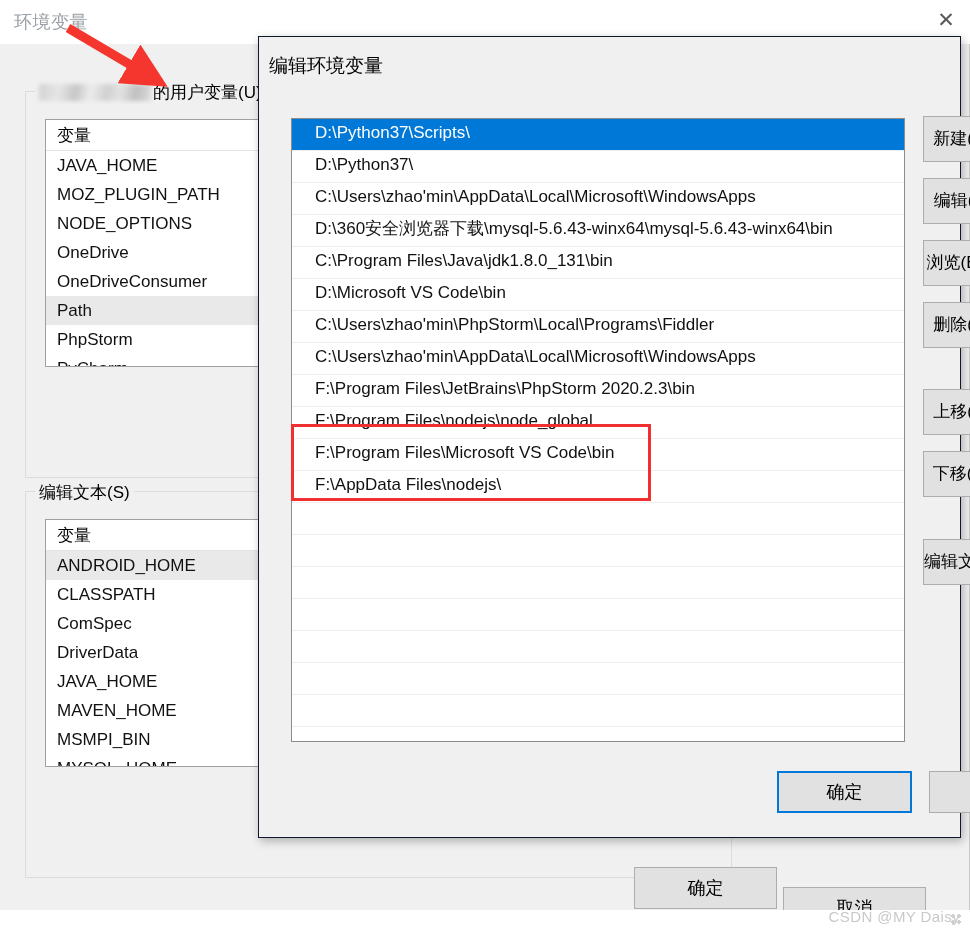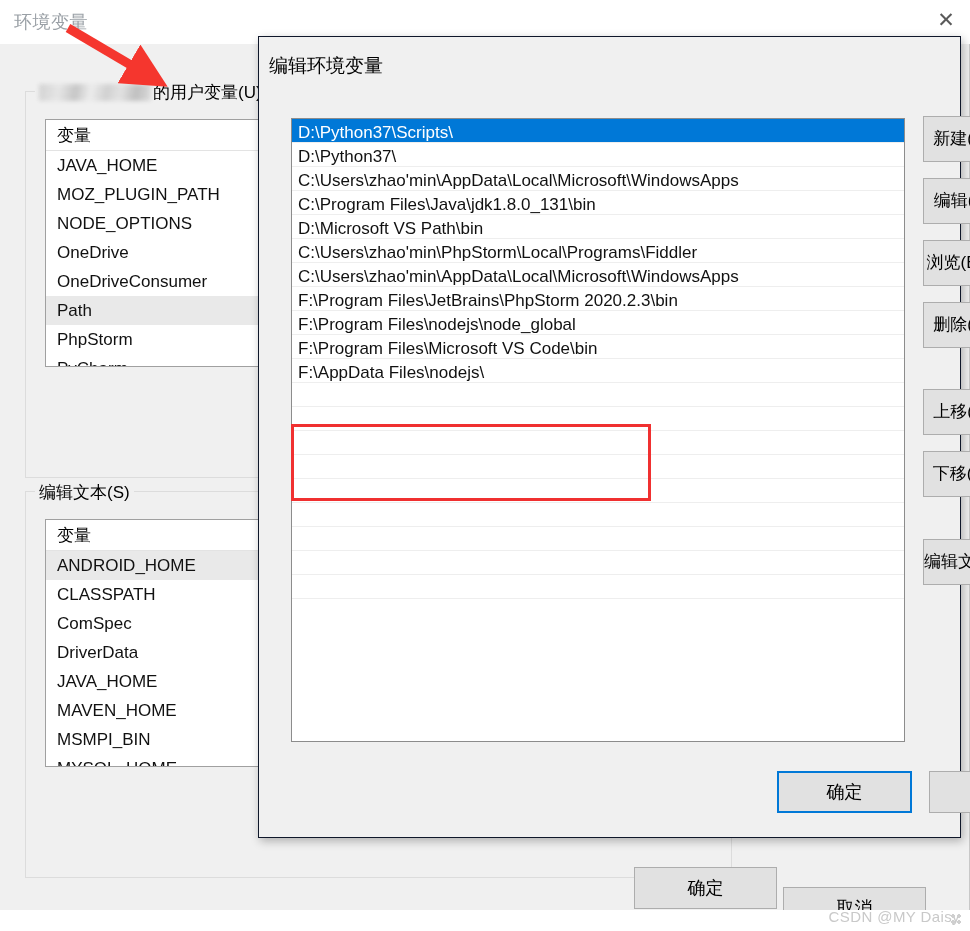--- a/index.html
+++ b/index.html
@@ -129,23 +129,23 @@
   .path-listbox {
     position: absolute;
     left: 32px; top: 81px;
     width: 614px; height: 624px;
     background: #ffffff;
     border: 1px solid #8c8c8c;
     overflow: hidden;
     box-sizing: border-box;
   }
   .p-row {
-    height: 24px;
+    height: 32px;
     line-height: 28px;
-    padding-left: 6px;
+    padding-left: 23px;
     font-size: 17px;
     color: #111;
     white-space: nowrap;
     border-bottom: 1px solid #eeeeee;
     box-sizing: border-box;
   }
   .p-row.selected {
     background: #0078d7;
     color: #ffffff;
   }
@@ -291,22 +291,23 @@
 
   <div class="dialog">
 
     <div class="dlg-title">编辑环境变量</div>
 
     <div class="path-listbox">
       <div id="path-rows">
           <div class="p-row selected">D:\Python37\Scripts\</div>
           <div class="p-row">D:\Python37\</div>
           <div class="p-row">C:\Users\zhao'min\AppData\Local\Microsoft\WindowsApps</div>
+          <div class="p-row">D:\360安全浏览器下载\mysql-5.6.43-winx64\mysql-5.6.43-winx64\bin</div>
           <div class="p-row">C:\Program Files\Java\jdk1.8.0_131\bin</div>
-          <div class="p-row">D:\Microsoft VS Path\bin</div>
+          <div class="p-row">D:\Microsoft VS Code\bin</div>
           <div class="p-row">C:\Users\zhao'min\PhpStorm\Local\Programs\Fiddler</div>
           <div class="p-row">C:\Users\zhao'min\AppData\Local\Microsoft\WindowsApps</div>
           <div class="p-row">F:\Program Files\JetBrains\PhpStorm 2020.2.3\bin</div>
           <div class="p-row">F:\Program Files\nodejs\node_global</div>
           <div class="p-row">F:\Program Files\Microsoft VS Code\bin</div>
           <div class="p-row">F:\AppData Files\nodejs\</div>
           <div class="p-row"></div>
           <div class="p-row"></div>
           <div class="p-row"></div>
           <div class="p-row"></div>

